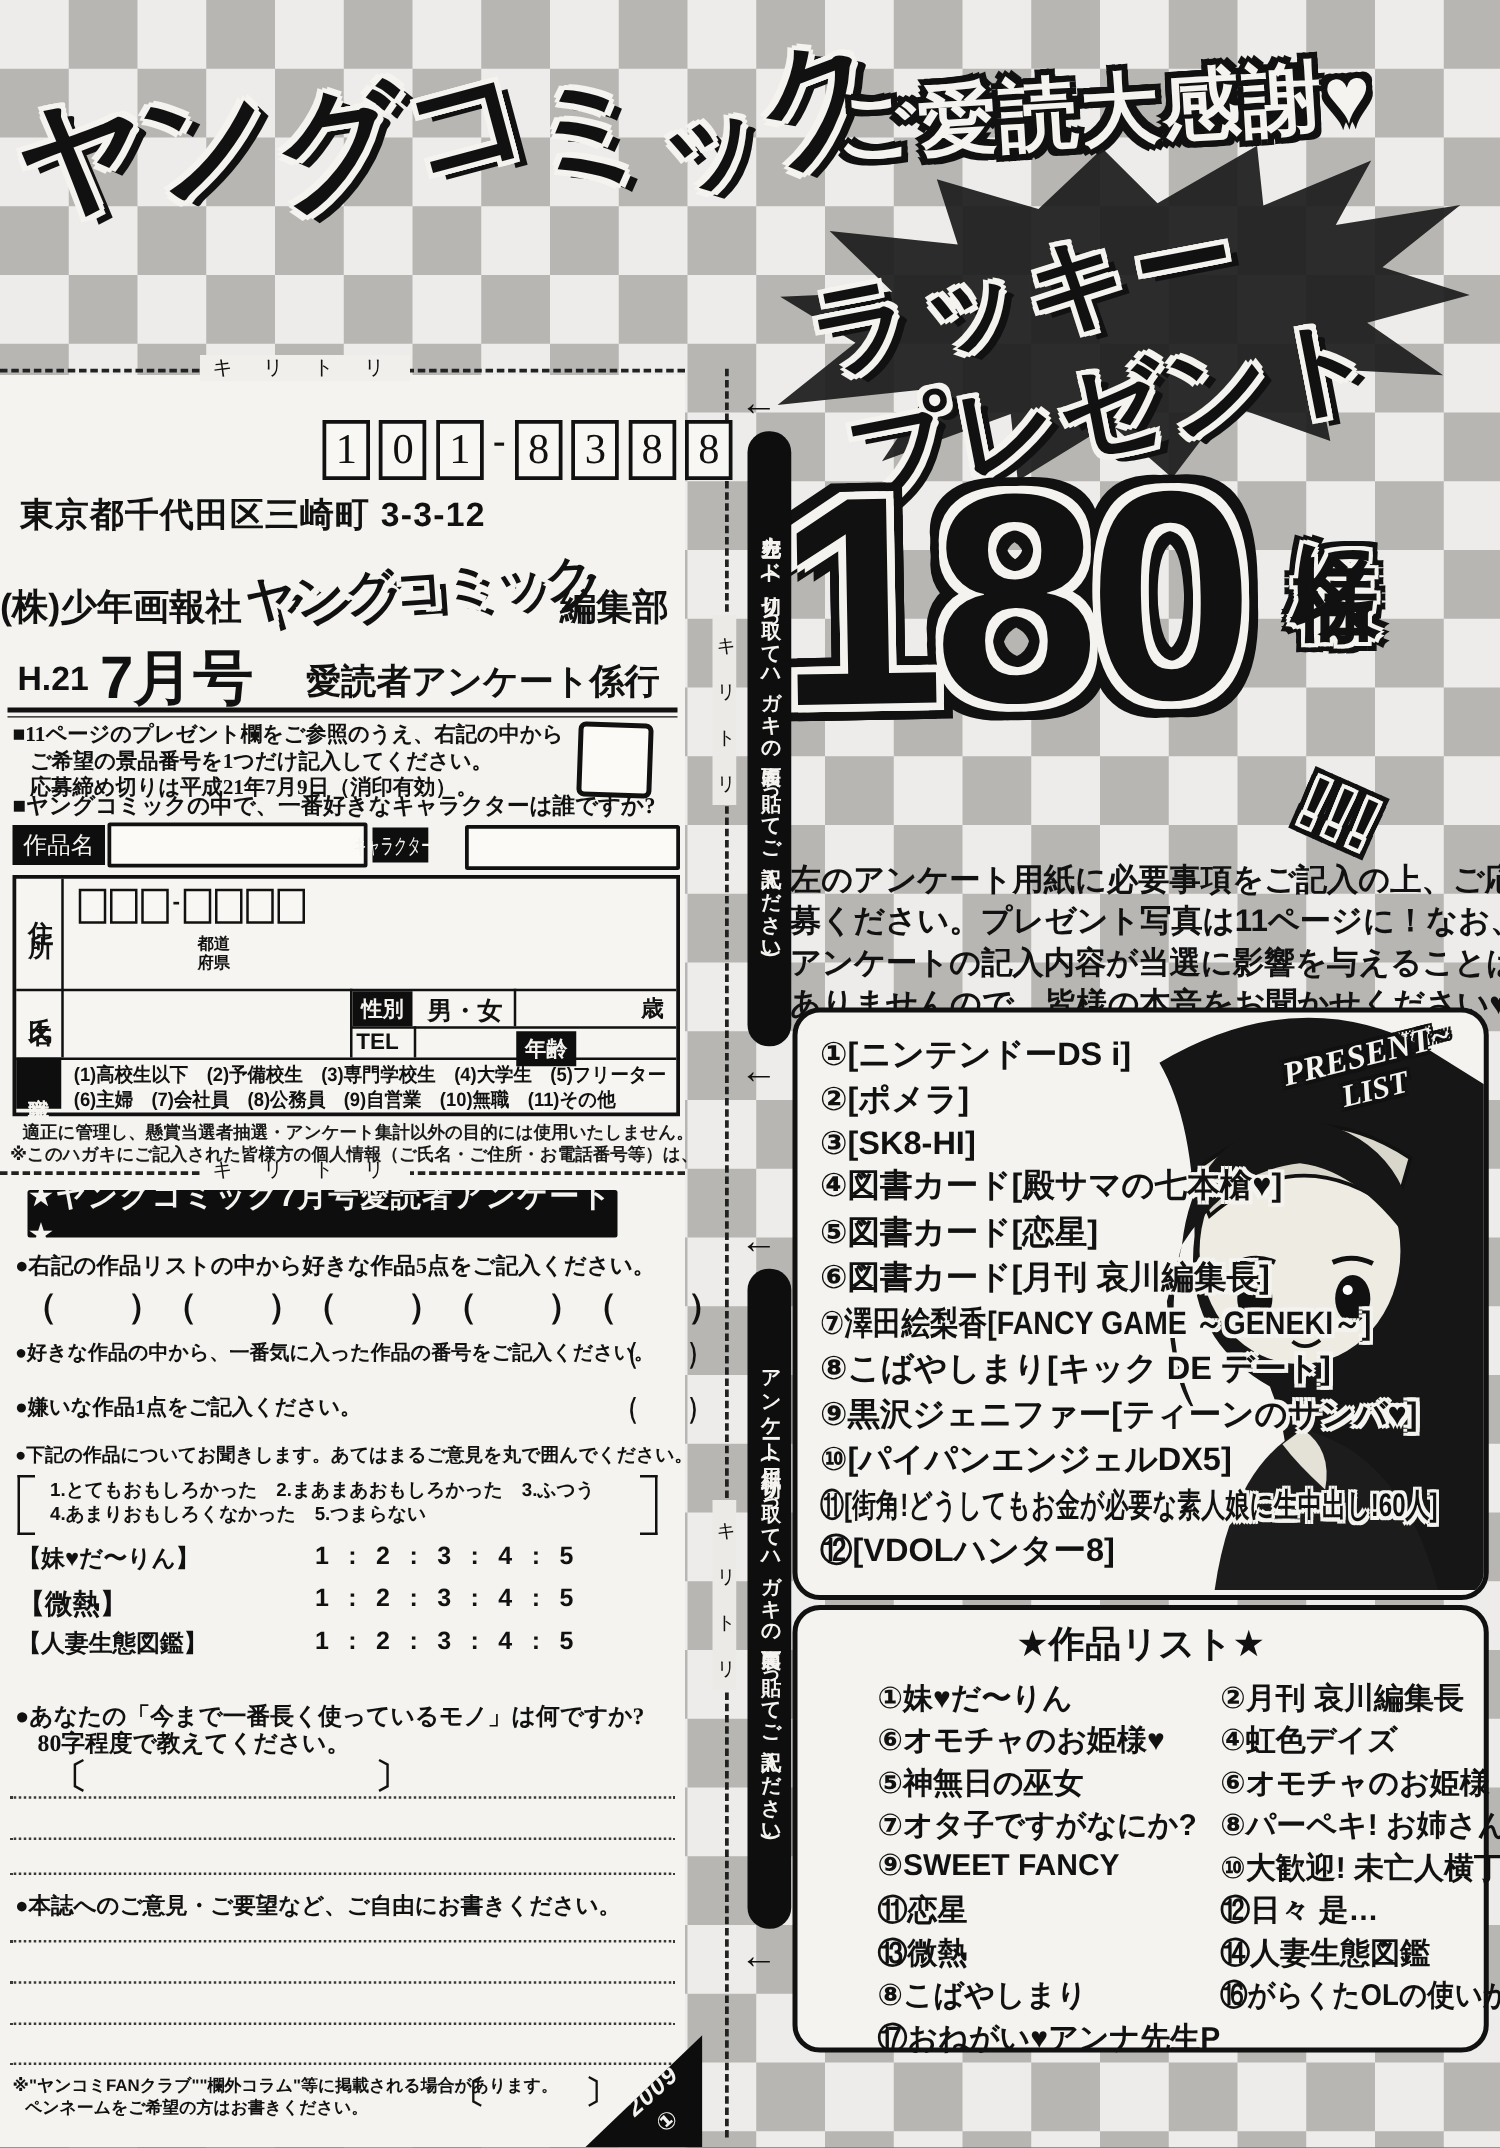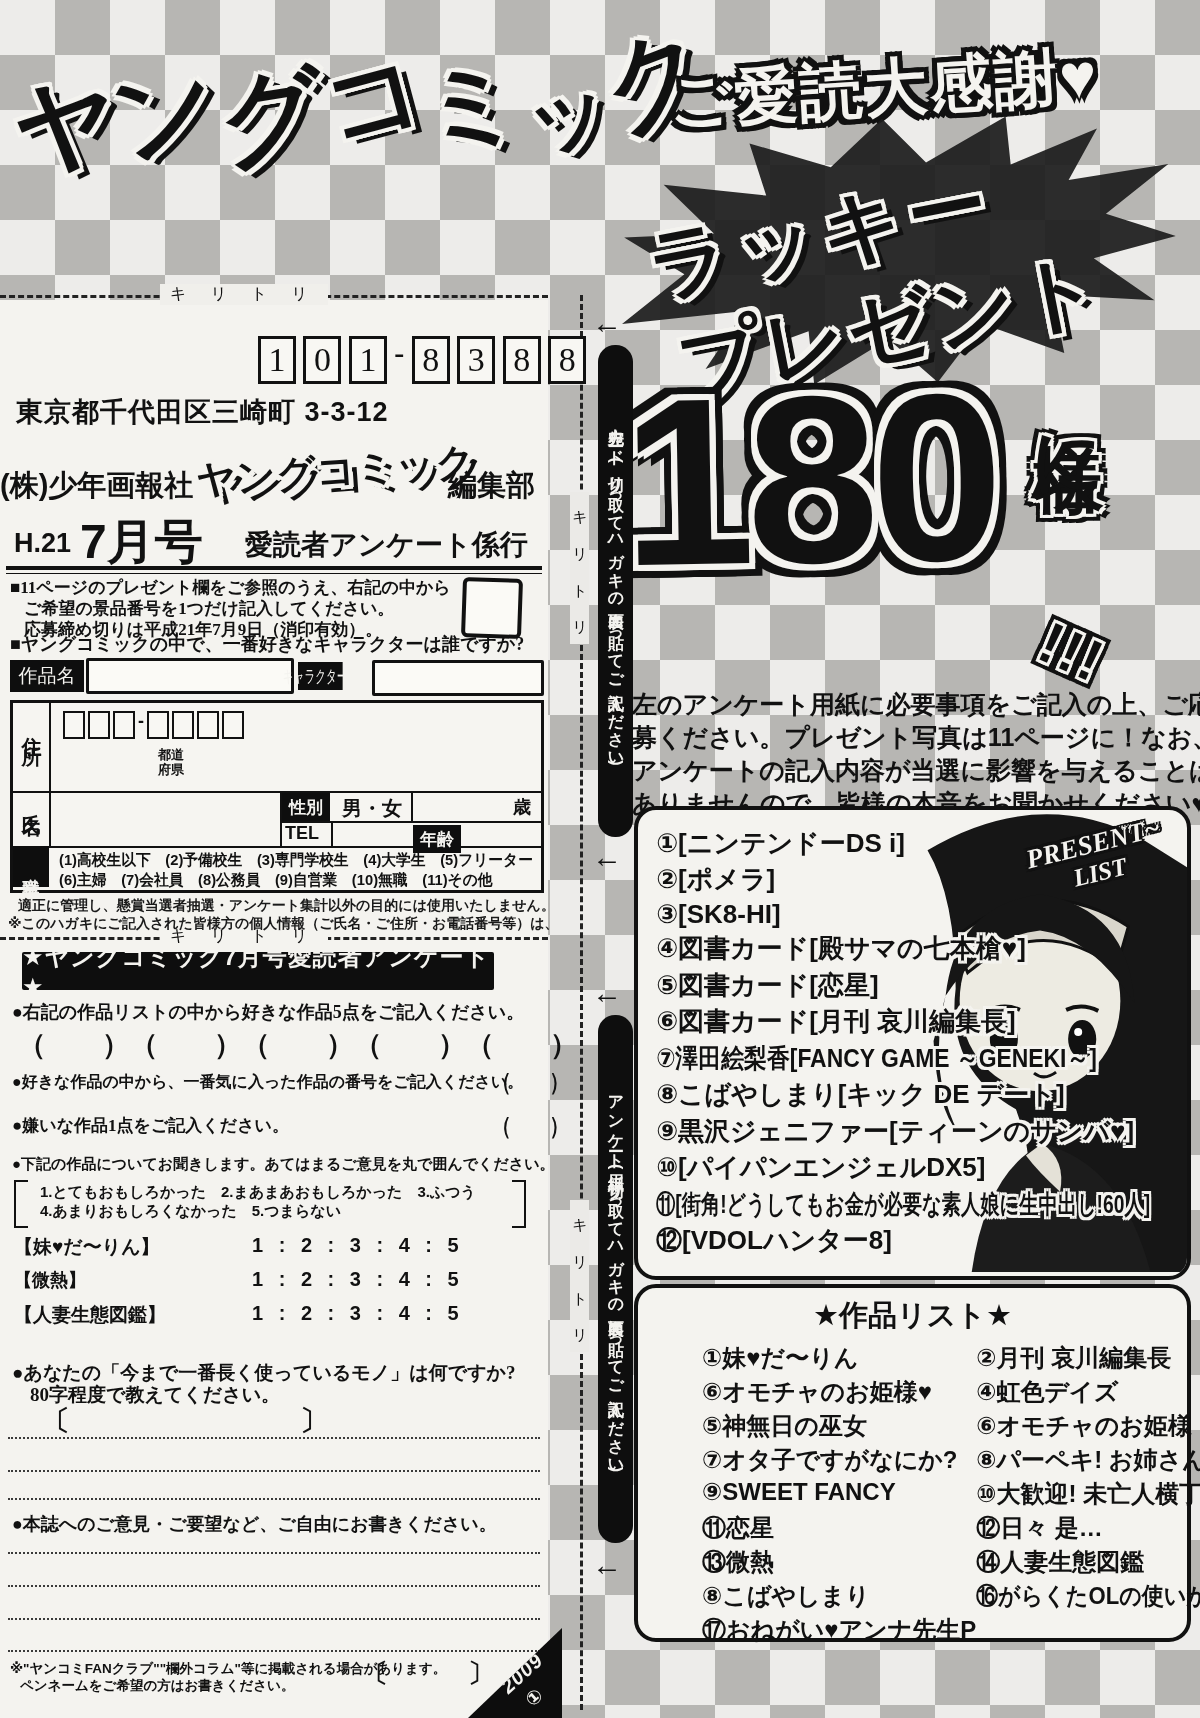--- a/index.html
+++ b/index.html
@@ -173,21 +173,21 @@
 
   <div class="abs" style="left:14px;top:1180px;width:512px;height:44px;">
     <div class="abs" style="left:0;top:0;width:12px;height:44px;border:2px solid #111;border-right:none;"></div>
     <div class="abs" style="right:0;top:0;width:12px;height:44px;border:2px solid #111;border-left:none;"></div>
     <div class="abs b nowrap" style="left:26px;top:3px;font-size:15px;">1.とてもおもしろかった　2.まあまあおもしろかった　3.ふつう</div>
     <div class="abs b nowrap" style="left:26px;top:22px;font-size:15px;">4.あまりおもしろくなかった　5.つまらない</div>
   </div>
 
   <div class="abs serif b nowrap" style="left:14px;top:1234px;font-size:19px;">【妹♥だ〜りん】</div>
   <div class="abs b nowrap" style="left:252px;top:1234px;font-size:20px;letter-spacing:5px;">1 : 2 : 3 : 4 : 5</div>
-  <div class="abs serif b nowrap" style="left:14px;top:1268px;font-size:18px;">【微熱】</div>
+  <div class="abs serif b nowrap" style="left:14px;top:1268px;font-size:22px;">【微熱】</div>
   <div class="abs b nowrap" style="left:252px;top:1268px;font-size:20px;letter-spacing:5px;">1 : 2 : 3 : 4 : 5</div>
   <div class="abs serif b nowrap" style="left:14px;top:1302px;font-size:19px;">【人妻生態図鑑】</div>
   <div class="abs b nowrap" style="left:252px;top:1302px;font-size:20px;letter-spacing:5px;">1 : 2 : 3 : 4 : 5</div>
 
   <div class="abs q nowrap" style="left:12px;top:1360px;font-size:19px;">●あなたの「今まで一番長く使っているモノ」は何ですか?</div>
   <div class="abs q nowrap" style="left:30px;top:1382px;font-size:19px;">80字程度で教えてください。</div>
   <div class="abs serif b" style="left:42px;top:1402px;font-size:28px;">〔</div>
   <div class="abs serif b" style="left:300px;top:1402px;font-size:28px;">〕</div>
 
   <div class="abs dotline" style="left:8px;top:1437px;width:532px;"></div>

